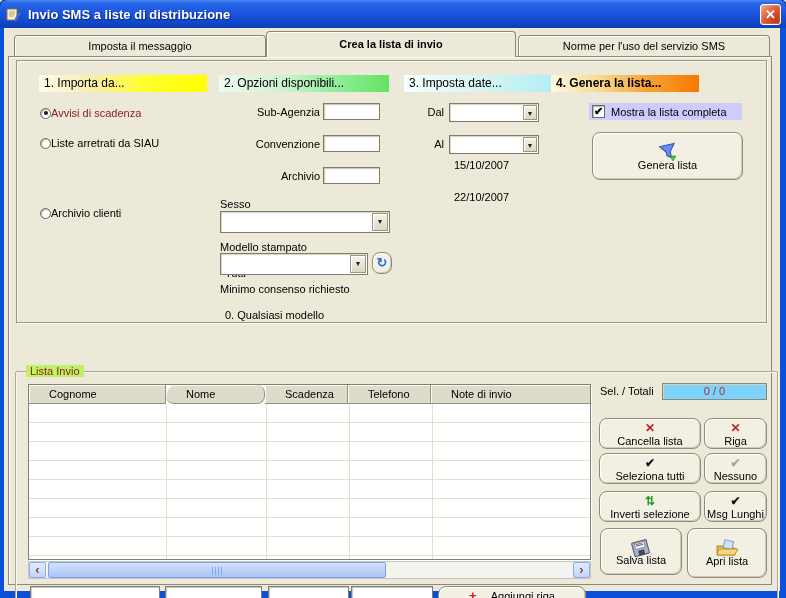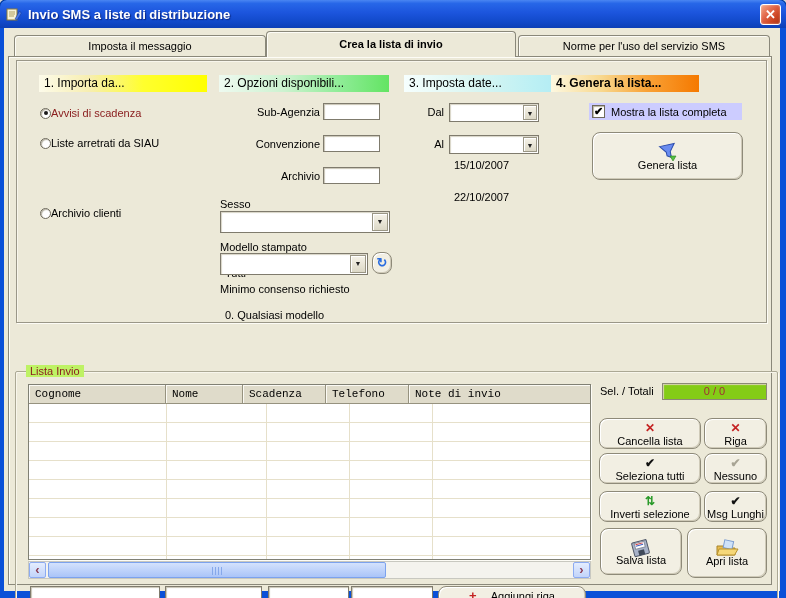--- a/index.html
+++ b/index.html
@@ -64,36 +64,36 @@
   .ico.grn{color:#2a9a2a;}
   .lavrow{position:absolute;display:flex;align-items:center;gap:6px;padding-left:3px;}
   
   .group{position:absolute;left:6px;top:314px;width:763px;height:239px;
     border:1px solid #aba894;border-radius:2px;box-shadow:1px 1px 0 #fdfcf6, inset 1px 1px 0 #f8f6ec;}
   .group-label{position:absolute;left:10px;top:-7px;background:#bef264;padding:0 4px;color:#8b2020;}
   .grid{position:absolute;left:12px;top:12px;width:563px;height:176px;background:#fff;
     border:1px solid #808074;box-shadow:1px 1px 0 #fdfcf6;}
   .grid-head{display:flex;height:19px;}
   .gh{background:#dfdbca;border-right:1px solid #96927f;border-bottom:1px solid #96927f;
-    box-shadow:inset 1px 1px 0 #fbfaf4;line-height:18px;padding-left:6px;overflow:hidden;white-space:nowrap;font-family:Liberation Mono, monospace;}
+    box-shadow:inset 1px 1px 0 #fbfaf4;line-height:18px;padding-left:20px;overflow:hidden;white-space:nowrap;}
   .grid-body{position:absolute;left:0;top:19px;right:0;bottom:0;
     background:repeating-linear-gradient(180deg,#ffffff 0px,#ffffff 18px,#e6e0ca 18px,#e6e0ca 19px);}
   .colsep{position:absolute;top:19px;bottom:0;width:1px;background:#e6e0ca;}
   
   .sbar{position:absolute;left:12px;top:189px;width:563px;height:18px;background:#f4f3ee;
     border:1px solid #c8c8c0;}
   .sb-btn{position:absolute;top:0;width:17px;height:16px;border-radius:2px;
     background:linear-gradient(180deg,#e4edfe,#c2d4fa);border:1px solid #8cabf2;
     color:#8b3a52;font-weight:bold;font-size:13px;line-height:14px;text-align:center;cursor:pointer;}
   .sb-thumb{position:absolute;left:19px;top:0;width:338px;height:16px;border-radius:2px;
     background:linear-gradient(180deg,#d4e2fd,#aac4f8);border:1px solid #7ca2ee;cursor:pointer;}
   .sb-thumb::after{content:"";position:absolute;left:50%;top:4px;margin-left:-5px;width:10px;height:8px;
     background:repeating-linear-gradient(90deg,#86a8ea 0 1px,transparent 1px 3px);}
   
-  .selbox{position:absolute;left:646px;top:11px;width:105px;height:17px;background:#84cc16;
+  .selbox{position:absolute;left:646px;top:11px;width:105px;height:17px;background:#7dd3fc;
     border:1px solid #8a8876;box-shadow:inset 1px 1px 1px #d8d4b0;color:#a03033;
     text-align:center;line-height:15px;}
   .bigbtn .ico svg{display:block;}
 </style>
 </head>
 <body>
 
 <div class="window">
 
   <div class="titlebar">
@@ -210,21 +210,21 @@
           <span>Genera lista</span>
         </div>
       </div>
 
       <div class="group">
         <span class="group-label">Lista Invio</span>
 
         <div class="grid">
           <div class="grid-head">
             <div class="gh" style="width:137px;"><span>Cognome</span></div>
-            <div class="gh" style="width:77px;"><span>Nome</span></div>
+            <div class="gh" style="width:99px;border-radius:8px;"><span>Nome</span></div>
             <div class="gh" style="width:83px;"><span>Scadenza</span></div>
             <div class="gh" style="width:83px;"><span>Telefono</span></div>
             <div class="gh" style="flex:1;border-right:none;"><span>Note di invio</span></div>
           </div>
           <div class="grid-body"></div>
           <div class="colsep" style="left:137px;"></div>
           <div class="colsep" style="left:237px;"></div>
           <div class="colsep" style="left:320px;"></div>
           <div class="colsep" style="left:403px;"></div>
         </div>

